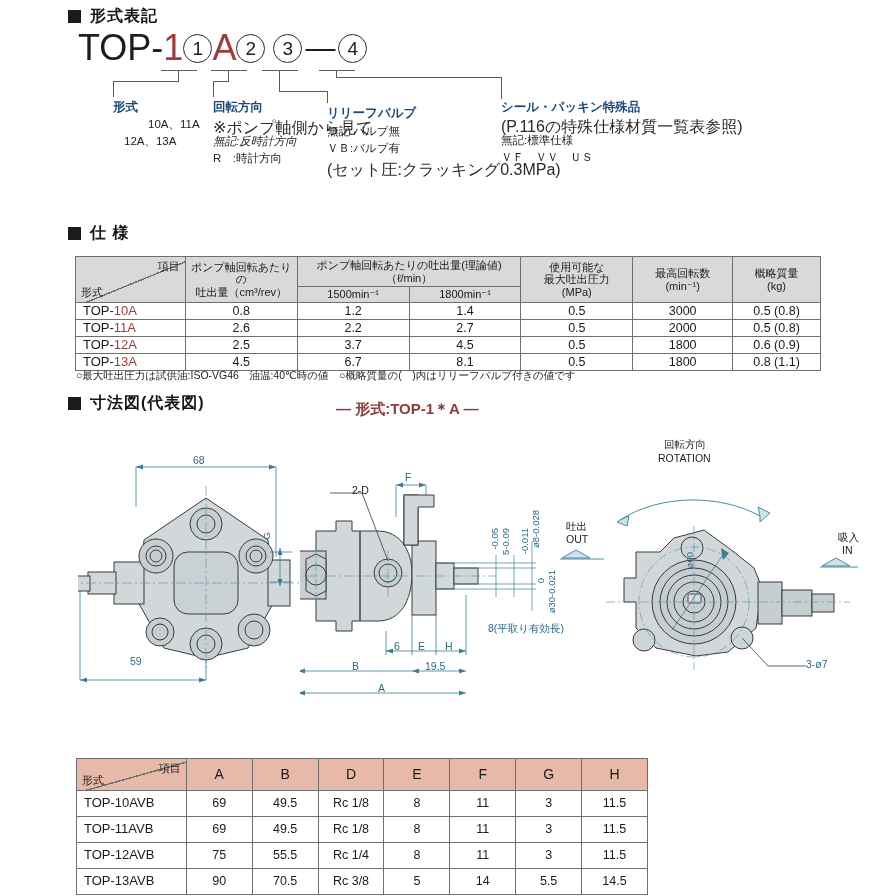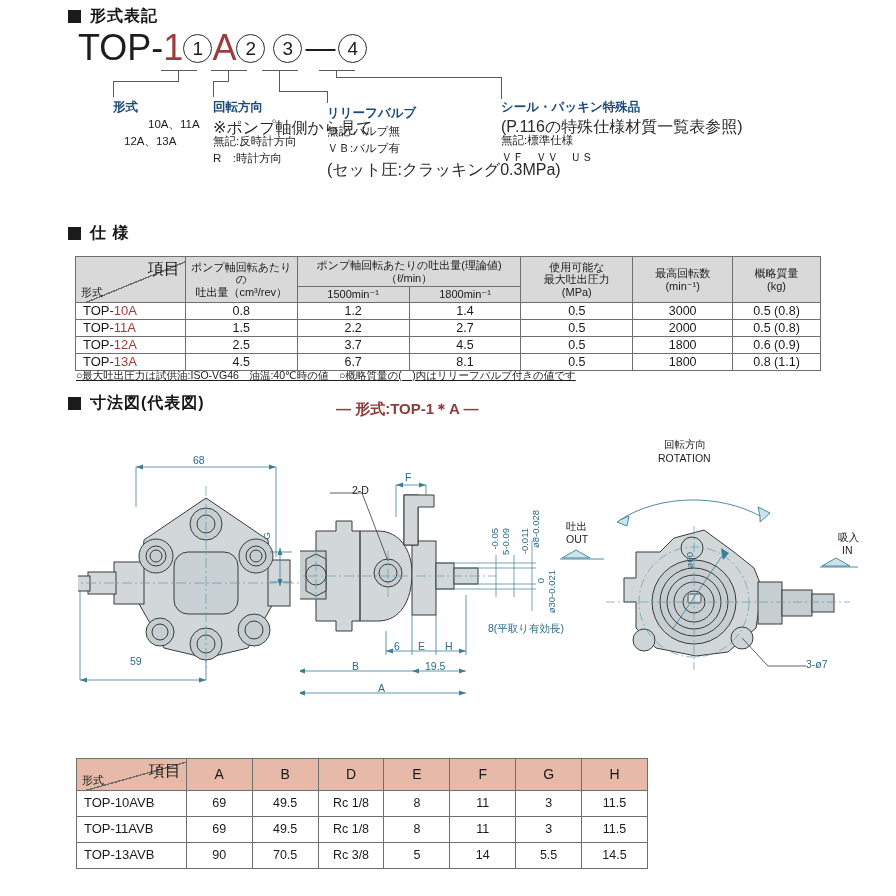--- a/index.html
+++ b/index.html
@@ -91,27 +91,27 @@
   .corner .slash {
     position: absolute; left: 0; top: 0; width: 100%; height: 100%;
     overflow: hidden;
   }
   .corner .slash:after {
     content: ""; position: absolute;
     left: -10%; top: -10%; width: 130%; height: 130%;
     background: linear-gradient(to bottom right, transparent calc(50% - 0.7px), #6f6f6f calc(50% - 0.7px), #6f6f6f calc(50% + 0.7px), transparent calc(50% + 0.7px));
   }
   .corner .ci-top {
-    position: absolute; right: 5px; top: 3px; font-size: 16px; margin-left: 36px;
+    position: absolute; right: 5px; top: 3px; font-size: 11px; margin-left: 36px;
   }
   .corner .ci-bot {
     position: absolute; left: 5px; bottom: 3px; font-size: 11px;
   }
   .note {
-    position: absolute; font-size: 10.5px; color: #1d1d1d; white-space: nowrap; text-decoration: underline;
+    position: absolute; font-size: 10.5px; color: #1d1d1d; white-space: nowrap;
   }
 
   
   #drawings { position: absolute; left: 0; top: 430px; width: 896px; height: 300px; }
   .dw-label {
     position: absolute;
     font-size: 10.5px; color: #1d1d1d; white-space: nowrap;
     text-align: center;
   }
   .dw-dim {
@@ -168,21 +168,21 @@
   <div class="leader v" style="left:336px; top:70px; height:8px;"></div>
   <div class="leader h" style="left:336px; top:77px; width:166px;"></div>
   <div class="leader v" style="left:501px; top:77px; height:22px;"></div>
 
   <div class="lbl-head" style="left:113px; top:99px;">形式</div>
   <div class="lbl-sub" style="left:124px; top:117px;margin-left:24px;">10A、11A</div>
   <div class="lbl-sub" style="left:124px; top:134px;">12A、13A</div>
 
   <div class="lbl-head" style="left:213px; top:99px;">回転方向</div>
   <div class="lbl-tiny" style="left:213px; top:118px;">※ポンプ軸側から見て</div>
-  <div class="lbl-sub" style="left:213px; top:134px;">無記:反時計方向</div>
+  <div class="lbl-sub" style="left:213px; top:134px;font-style:italic;">無記:反時計方向</div>
   <div class="lbl-sub" style="left:213px; top:151px;">R　:時計方向</div>
 
   <div class="lbl-head" style="left:327px; top:105px;">リリーフバルブ</div>
   <div class="lbl-sub" style="left:327px; top:124px;">無記:バルブ無</div>
   <div class="lbl-sub" style="left:327px; top:141px;">ＶＢ:バルブ有</div>
   <div class="lbl-tiny" style="left:327px; top:160px;">(セット圧:クラッキング0.3MPa)</div>
 
   <div class="lbl-head" style="left:501px; top:99px;">シール・パッキン特殊品</div>
   <div class="lbl-tiny" style="left:501px; top:117px;">(P.116の特殊仕様材質一覧表参照)</div>
   <div class="lbl-sub" style="left:501px; top:133px;">無記:標準仕様</div>
@@ -233,21 +233,21 @@
     <td class="model-cell"><span>TOP-</span><span class="rd">10A</span></td>
     <td>0.8</td>
     <td>1.2</td>
     <td>1.4</td>
     <td>0.5</td>
     <td>3000</td>
     <td>0.5 (0.8)</td>
   </tr>
   <tr style="height:17px;">
     <td class="model-cell"><span>TOP-</span><span class="rd">11A</span></td>
-    <td>1.5</td>
+    <td>2.6</td>
     <td>2.2</td>
     <td>2.7</td>
     <td>0.5</td>
     <td>2000</td>
     <td>0.5 (0.8)</td>
   </tr>
   <tr style="height:17px;margin-left:37px;">
     <td class="model-cell"><span>TOP-</span><span class="rd">12A</span></td>
     <td>2.5</td>
     <td>3.7</td>
@@ -555,20 +555,30 @@
     <td class="model-cell">TOP-11AVB</td>
     <td>69</td>
     <td>49.5</td>
     <td>Rc 1/8</td>
     <td>8</td>
     <td>11</td>
     <td>3</td>
     <td>11.5</td>
   </tr>
   <tr style="height:26px;">
+    <td class="model-cell">TOP-12AVB</td>
+    <td>75</td>
+    <td>55.5</td>
+    <td>Rc 1/4</td>
+    <td>8</td>
+    <td>11</td>
+    <td>3</td>
+    <td>11.5</td>
+  </tr>
+  <tr style="height:26px;">
     <td class="model-cell">TOP-13AVB</td>
     <td>90</td>
     <td>70.5</td>
     <td>Rc 3/8</td>
     <td>5</td>
     <td>14</td>
     <td>5.5</td>
     <td>14.5</td>
   </tr>
 </tbody>

